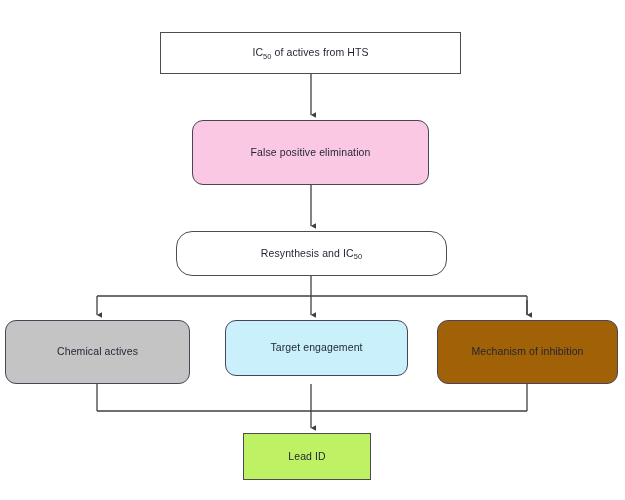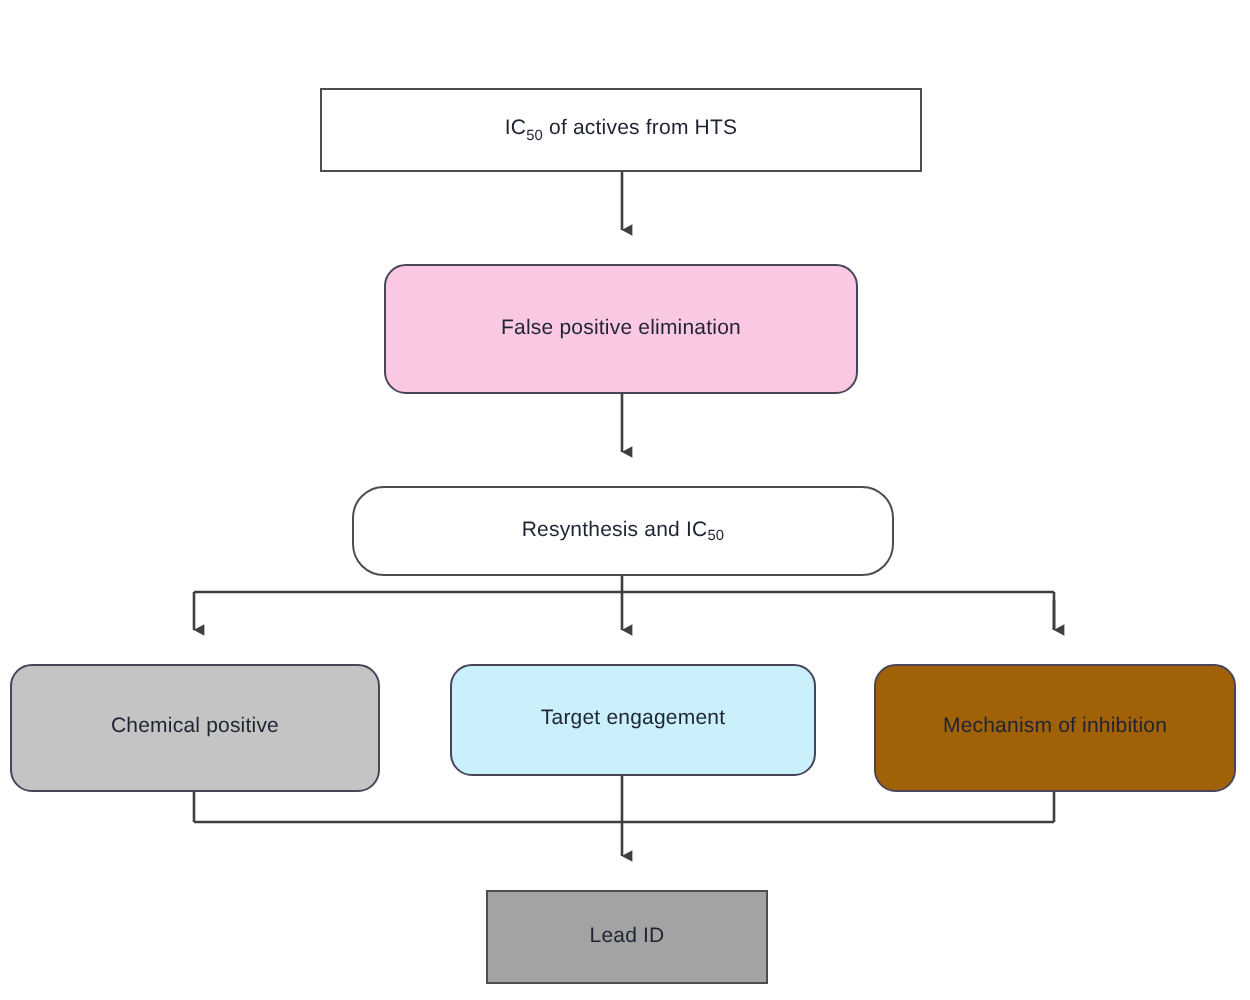--- a/index.html
+++ b/index.html
@@ -31,21 +31,20 @@
     box-sizing: border-box;
     display: flex;
     align-items: center;
     justify-content: center;
     text-align: center;
     color: #1f2433;
     font-size: 10.5px;
     line-height: 1.25;
     letter-spacing: 0.1px;
     padding: 20px 6px;
-    margin-top: 12px;
   }
   .node.plain {
     background: #ffffff;
     border: 1.3px solid #4d4d4d;
     border-radius: 0;
   }
   .node.rounded {
     border: 1.4px solid #4a4458;
     border-radius: 11px;
   }
@@ -92,26 +91,26 @@
       <div class="node plain" style="left: 160px; top: 32px; width: 301px; height: 42px; background: rgb(255, 255, 255); border-color: rgb(77, 77, 77);">
         <span class="node-label">IC<sub>50</sub> of actives from HTS</span>
       </div>
       <div class="node rounded" style="left: 192px; top: 120px; width: 237px; height: 65px; background: rgb(251, 200, 228); border-color: rgb(74, 68, 88);">
         <span class="node-label">False positive elimination</span>
       </div>
       <div class="node plain" style="left: 176px; top: 231px; width: 271px; height: 45px; background: rgb(255, 255, 255); border-color: rgb(77, 77, 77); border-radius: 16px;">
         <span class="node-label">Resynthesis and IC<sub>50</sub></span>
       </div>
       <div class="node rounded" style="left: 5px; top: 320px; width: 185px; height: 64px; background: rgb(196, 196, 196); border-color: rgb(74, 68, 88);">
-        <span class="node-label">Chemical positive</span>
+        <span class="node-label">Chemical actives</span>
       </div>
       <div class="node rounded" style="left: 225px; top: 320px; width: 183px; height: 56px; background: rgb(201, 240, 251); border-color: rgb(74, 68, 88);">
         <span class="node-label">Target engagement</span>
       </div>
       <div class="node rounded" style="left: 437px; top: 320px; width: 181px; height: 64px; background: #a16207; border-color: rgb(74, 68, 88);">
         <span class="node-label">Mechanism of inhibition</span>
       </div>
-      <div class="node plain" style="left: 243px; top: 433px; width: 141px; height: 47px; background: #a3a3a3; border-color: rgb(77, 77, 77);">
+      <div class="node plain" style="left: 243px; top: 433px; width: 128px; height: 47px; background: #bef264; border-color: rgb(77, 77, 77);">
         <span class="node-label">Lead ID</span>
       </div>
     </div>
 
 </div>
 
 </body></html>

